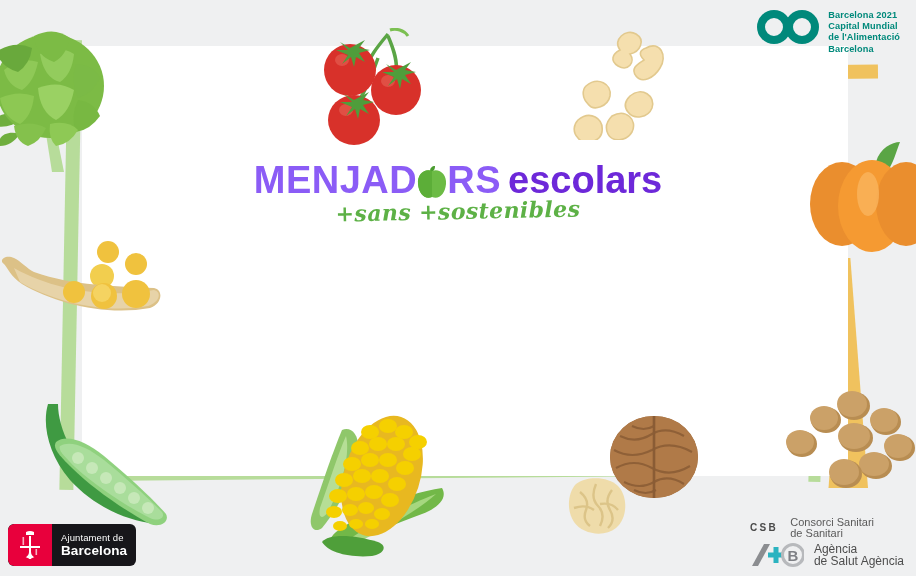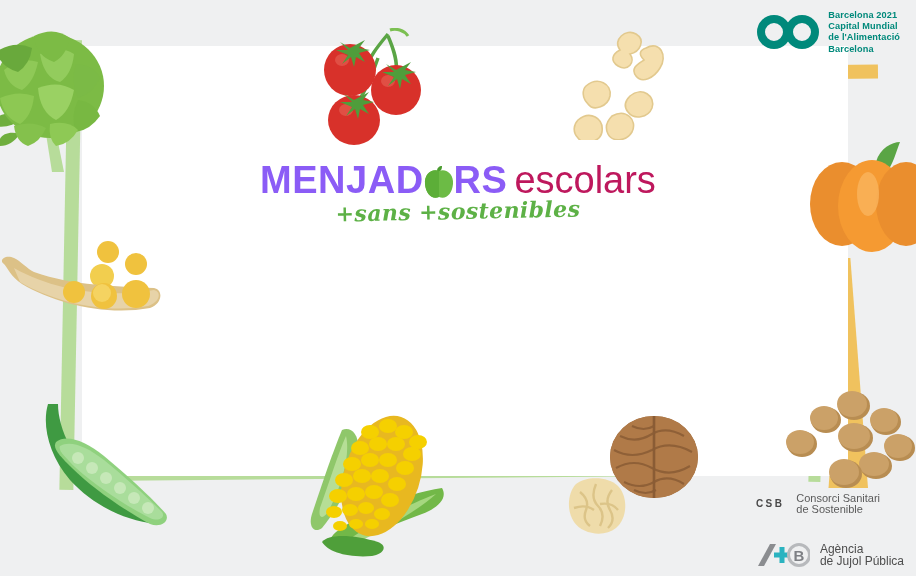--- a/index.html
+++ b/index.html
@@ -59,21 +59,21 @@
     position: absolute;
     left: 82px; top: 46px;
     width: 766px; height: 430px;
     background: #ffffff;
   }
 
   
   .bcn2021 {
     position: absolute;
     right: 16px; top: 10px;
-    display: flex; align-items: center; gap: 9px;
+    display: flex; gap: 9px;
   }
   .infinity-mark { width: 62px; height: 34px; display:block; }
   .bcn2021-text {
     color: #00897b;
     font-size: 9.2px;
     font-weight: bold;
     line-height: 11.2px;
     letter-spacing: 0.1px;
     white-space: nowrap;
   }
@@ -92,22 +92,22 @@
   }
   .logo-menja { font-weight: bold; color: #8b5cf6; letter-spacing: 0.5px; }
   .apple-wrap {
     display: inline-block;
     position: relative;
     width: 30px; height: 34px;
     vertical-align: -7px;
   }
   .apple-wrap svg { position: absolute; left: 0; top: 0; }
   .logo-escolars {
-    font-weight: normal;
-    color: #be185d;
+    font-weight: bold;
+    color: #6d28d9;
     letter-spacing: 0px;
     margin-left: 7px;
     margin-top: 12px;
   }
   .logo-sub {
     margin-top: -2px;
     font-family: "DejaVu Serif", serif;
     font-style: italic;
     font-weight: bold;
     font-size: 22px;
@@ -150,21 +150,21 @@
     padding-left: 9px;
     color: #ffffff;
   }
   .ajt-l1 { font-size: 9.5px; line-height: 11px; letter-spacing: .1px; }
   .ajt-l2 { font-size: 13.5px; font-weight: bold; line-height: 15px; letter-spacing: .1px; }
 
   
   .footer-right {
     position: absolute;
     right: 12px; bottom: 8px;
-    display: flex; flex-direction: column; gap: 28px;
+    display: flex; flex-direction: column; gap: 4px;
     align-items: flex-start;
   }
   .csb-row { display: flex; align-items: center; gap: 12px; }
   .csb-mark {
     color: #4a4a4a; font-weight: bold;
     font-size: 10px; letter-spacing: 2.4px;
   }
   .csb-text { color: #5a5a5a; font-size: 11px; line-height: 10.4px; }
   .asp-row { display: flex; align-items: center; gap: 10px; }
   .asp-mark { width: 54px; height: 26px; display:block; }
@@ -371,40 +371,60 @@
           <path d="M13 5 C13 2 15 0 18 0 C18 4 16 6 13 6 Z" fill="#4a9c2f"></path>
           <path d="M15 5 C22 2 30 8 29 18 C28 28 22 34 15 31 C8 34 2 28 1 18 C0 8 8 2 15 5z" fill="#6cbb45"></path>
           <path d="M15 5 C8 2 0 8 1 18 C2 28 8 34 15 31 Z" fill="#5cae38"></path>
         </svg>
       </span><span class="logo-menja">RS</span><span class="logo-escolars">escolars</span>
     </div>
     <div class="logo-sub">+sans +sostenibles</div>
   </div>
 
 
+  <div class="ajt">
+    <div class="ajt-crest">
+      <svg width="24" height="30" viewBox="0 0 24 30">
+        <path d="M8 2 q4 -2 8 0 l0 3 l-8 0 z" fill="#ffffff"></path>
+        <path d="M2 6 h20 v12 q0 8 -10 11 q-10 -3 -10 -11 z" fill="#ffffff"></path>
+        <path d="M2 6 h9 v10 h-9 z" fill="#e8003c"></path>
+        <path d="M13 6 h9 v10 h-9 z" fill="#e8003c"></path>
+        <path d="M2 18 h9 v4 q0 4 -5 6 q-4 -3 -4 -6 z" fill="#e8003c"></path>
+        <path d="M13 18 h9 v4 q0 3 -4 6 q-5 -2 -5 -6 z" fill="#e8003c"></path>
+        <rect x="11" y="6" width="2" height="23" fill="#ffffff"></rect>
+        <rect x="2" y="16" width="20" height="2" fill="#ffffff"></rect>
+        <rect x="4.5" y="7" width="1.6" height="8" fill="#f7b2c4"></rect>
+        <rect x="17.5" y="19" width="1.6" height="6" fill="#f7b2c4"></rect>
+      </svg>
+    </div>
+    <div class="ajt-labels">
+      <div class="ajt-l1">Ajuntament de</div>
+      <div class="ajt-l2">Barcelona</div>
+    </div>
+  </div>
 
   <div class="footer-right">
 
     <div class="csb-row">
       <div class="csb-mark">CSB</div>
       <div class="csb-text">
         <div>Consorci Sanitari</div>
-        <div>de Sostenible</div>
+        <div>de Sanitari</div>
       </div>
     </div>
 
     <div class="asp-row">
       <svg class="asp-mark" viewBox="0 0 54 26">
         <path d="M2 24 L14 2 L20 2 L8 24 Z" fill="#8b8d90"></path>
         <rect x="18" y="10.5" width="16" height="5" fill="#2bb3c0"></rect>
         <rect x="23.5" y="5" width="5" height="16" fill="#2bb3c0"></rect>
         <circle cx="43" cy="13" r="10.5" fill="none" stroke="#b7b9bc" stroke-width="3"></circle>
         <text x="43" y="19" text-anchor="middle" font-family="Liberation Sans, sans-serif" font-size="15" font-weight="bold" fill="#7e8085">B</text>
       </svg>
       <div class="asp-text">
         <div>Agència</div>
-        <div>de Jujol Pública</div>
+        <div>de Salut Agència</div>
       </div>
     </div>
 
   </div>
 
 </div>
 
 </body></html>

